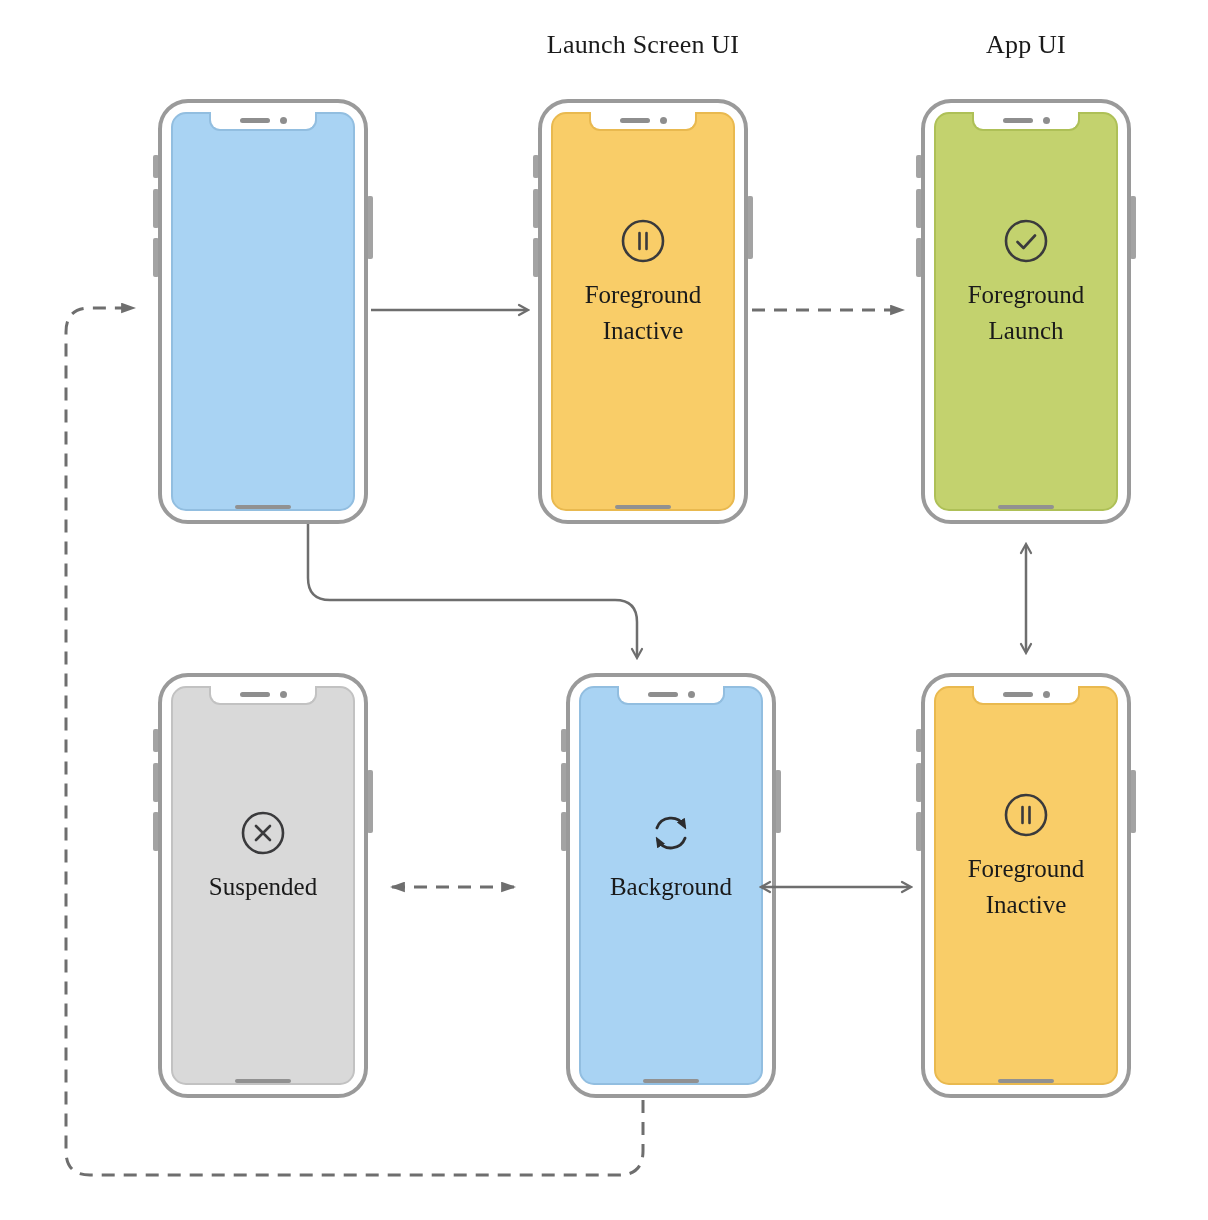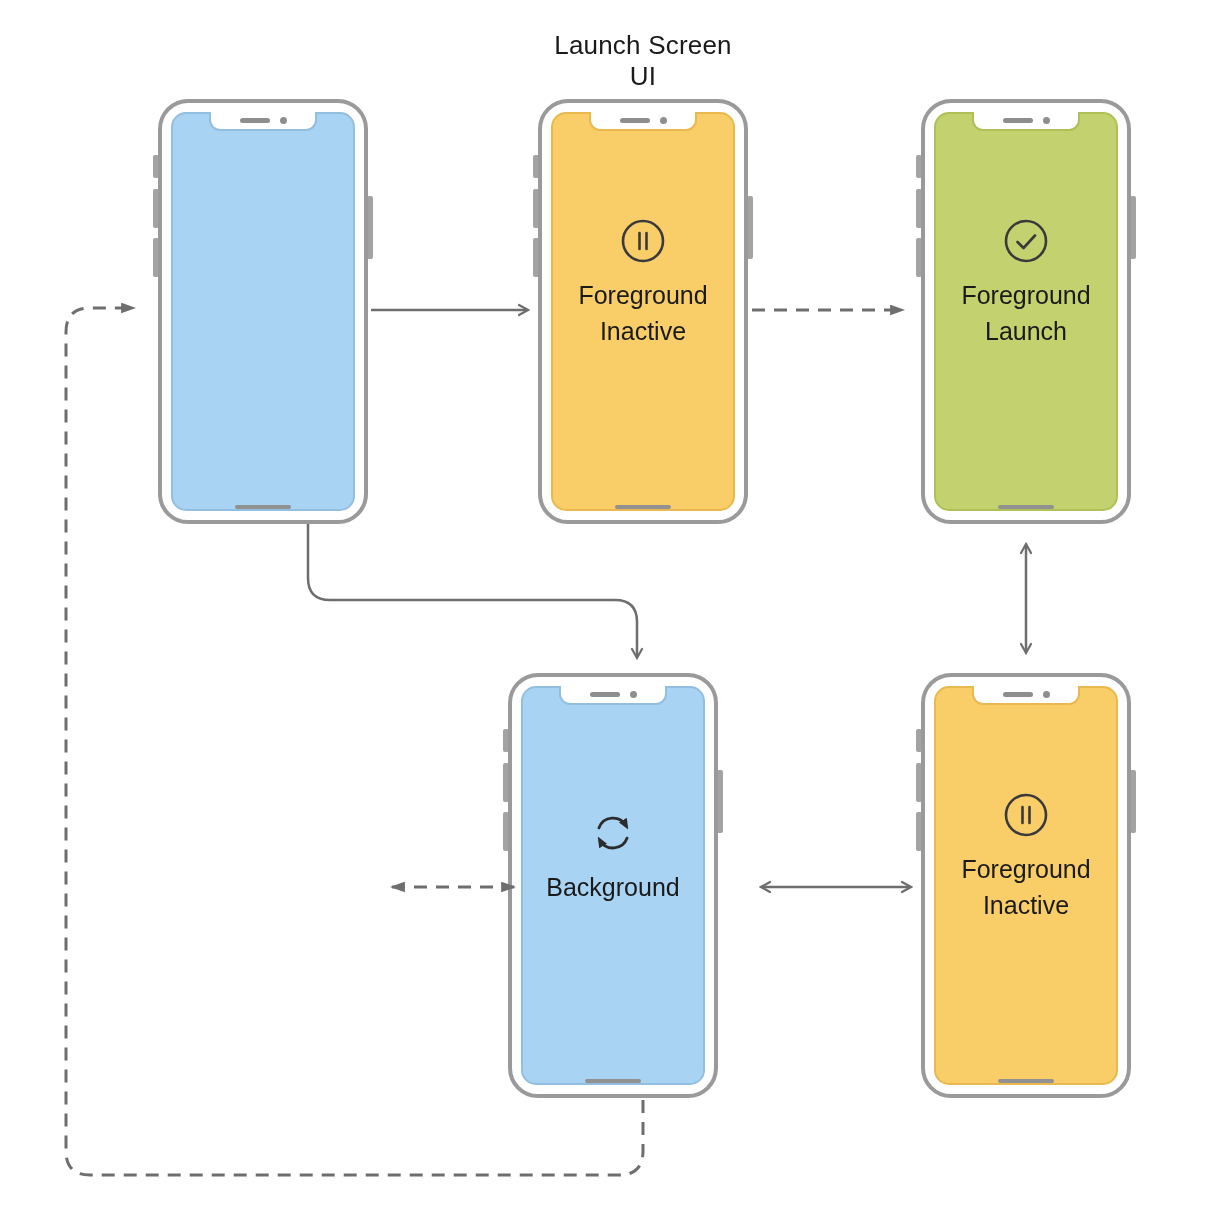--- a/index.html
+++ b/index.html
@@ -1,17 +1,17 @@
 <!DOCTYPE html>
 <html><head>
 <meta charset="utf-8">
 <style>
   html,body{margin:0;padding:0;background:#ffffff;}
   #stage{position:relative;width:1208px;height:1220px;background:#ffffff;overflow:hidden;
-         font-family:Liberation Sans, sans-serif;}
+         font-family:Liberation Serif, serif;}
 
   .col-header{position:absolute;top:30px;width:210px;text-align:center;
               font-size:26px;color:#1a1a1a;letter-spacing:.2px;}
 
   
   .phone{position:absolute;width:210px;height:425px;}
   .phone-body{position:absolute;inset:0;background:#ffffff;border:4px solid #9a9a9a;
               border-radius:30px;z-index:1;}
   .screen{position:absolute;left:9px;right:9px;top:9px;bottom:9px;
           background:var(--scr-fill);border:2px solid var(--scr-border);
@@ -44,20 +44,21 @@
   #arrows{position:absolute;left:0;top:0;z-index:5;pointer-events:none;}
   .solid-line{stroke:#6e6e6e;stroke-width:2.5;fill:none;}
   .dashed-line{stroke:#6e6e6e;stroke-width:3;fill:none;stroke-dasharray:13 9;}
 </style>
 </head>
 <body>
 
 <div id="stage">
 
   <div class="col-header" style="left:538px;">Launch Screen UI</div>
+  <div class="col-header" style="left:921px;">App UI</div>
 
   <svg id="arrows" width="1208" height="1220" viewBox="0 0 1208 1220">
     <defs>
       <marker id="chev" viewBox="0 0 14 14" markerWidth="14" markerHeight="14" refX="11" refY="7" orient="auto-start-reverse" markerUnits="userSpaceOnUse">
         <path d="M3 2 L12 7 L3 12" fill="none" stroke="#6e6e6e" stroke-width="2.2" stroke-linecap="round"></path>
       </marker>
       <marker id="tri" viewBox="0 0 14 10" markerWidth="15" markerHeight="11" refX="12" refY="5" orient="auto-start-reverse" markerUnits="userSpaceOnUse">
         <path d="M0 0 L14 5 L0 10 Z" fill="#6e6e6e" stroke="none"></path>
       </marker>
     </defs>
@@ -135,22 +136,46 @@
         </svg>
         <div class="state-label">
           <span class="label-line">Foreground</span>
           <span class="label-line">Launch</span>
         </div>
       </div>
       <div class="home-indicator"></div>
     </div>
   </div>
 
-
-  <div class="phone" style="left: 508px; top: 673px; --scr-fill: #A9D3F3; --scr-border: #92BEE0;">
+  <div class="phone" style="left: 158px; top: 673px; --scr-fill: #D9D9D9; --scr-border: #C2C2C2;">
+    <div class="side-btn btn-mute"></div>
+    <div class="side-btn btn-vol-up"></div>
+    <div class="side-btn btn-vol-down"></div>
+    <div class="side-btn btn-power"></div>
+    <div class="phone-body">
+      <div class="screen"></div>
+      <div class="notch">
+        <div class="speaker"></div>
+        <div class="camera"></div>
+      </div>
+      <div class="content">
+        <svg class="state-icon" viewBox="0 0 46 46">
+          <circle cx="23" cy="23" r="20" fill="none" stroke="#3a3a3c" stroke-width="2.6"></circle>
+          <path d="M16 16 L30 30 M30 16 L16 30" stroke="#3a3a3c" stroke-width="2.6" stroke-linecap="round"></path>
+        </svg>
+        <div class="state-label">
+          <span class="label-line">Suspended</span>
+
+        </div>
+      </div>
+      <div class="home-indicator"></div>
+    </div>
+  </div>
+
+  <div class="phone" style="left: 566px; top: 673px; --scr-fill: #A9D3F3; --scr-border: #92BEE0;">
     <div class="side-btn btn-mute"></div>
     <div class="side-btn btn-vol-up"></div>
     <div class="side-btn btn-vol-down"></div>
     <div class="side-btn btn-power"></div>
     <div class="phone-body">
       <div class="screen"></div>
       <div class="notch">
         <div class="speaker"></div>
         <div class="camera"></div>
       </div>

